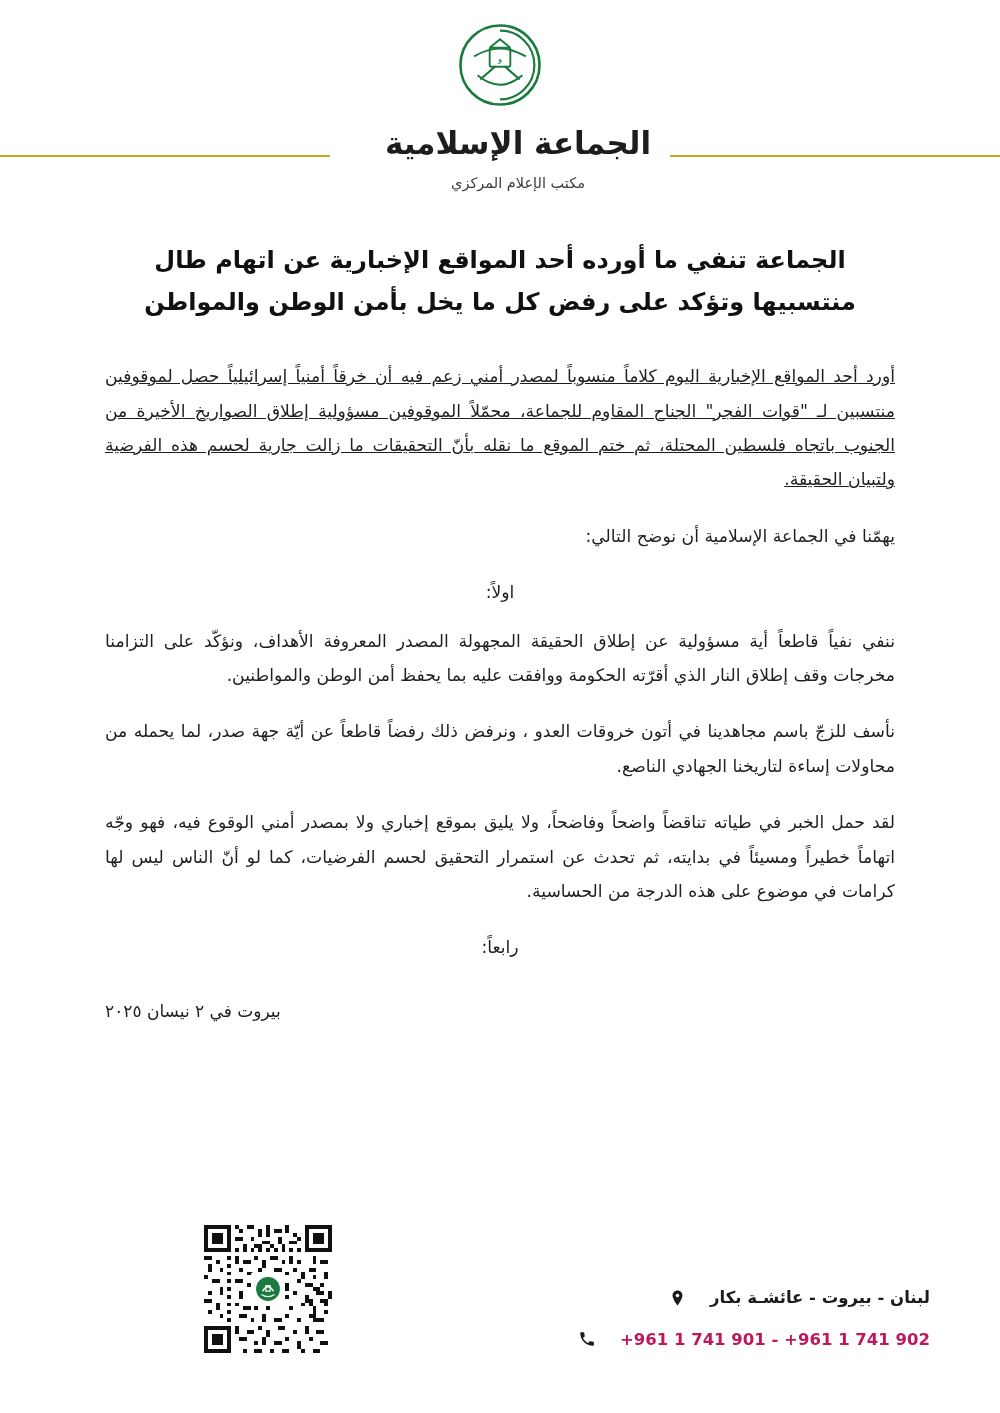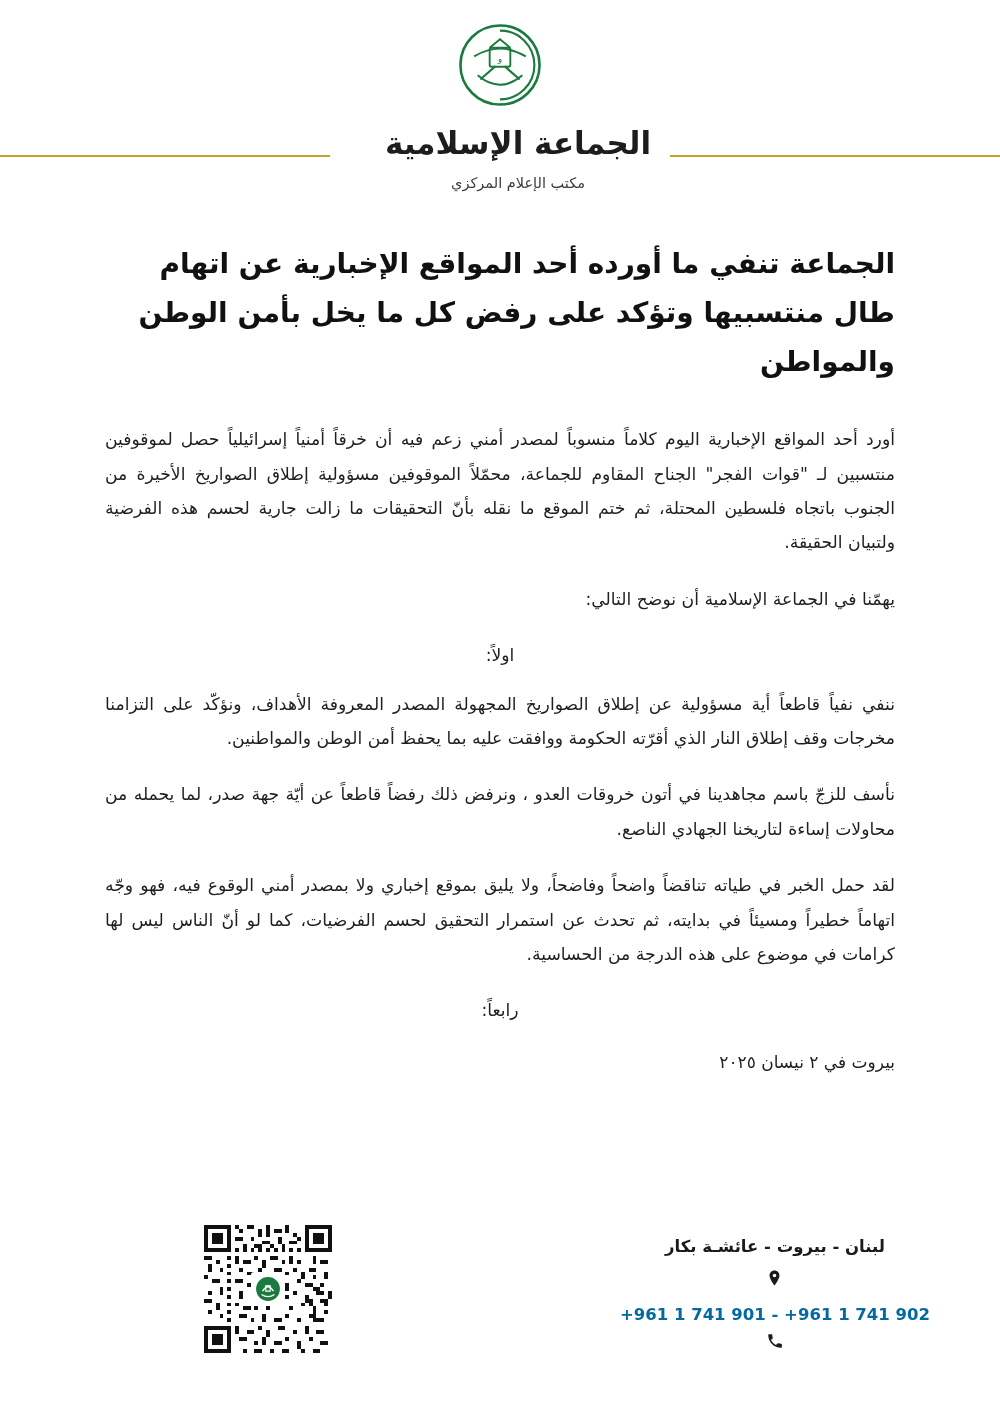--- a/index.html
+++ b/index.html
@@ -76,53 +76,55 @@
     height: 2px;
     background: #c9a227;
   }
   .rule.left { width: 330px; }
   .rule.right { width: 330px; }
 
   
   .headline {
     margin: 48px auto 0 auto;
     width: 790px;
-    font-size: 28px;
+    text-align: center;
+    font-size: 24px;
     font-weight: bold;
     line-height: 1.75;
     color: #111111;
   }
 
   
   .body-wrap {
     width: 790px;
     margin: 30px auto 0 auto;
   }
   p.para {
     font-size: 17.2px;
     line-height: 2.0;
     text-align: justify;
     text-align-last: right;
     margin: 0 0 22px 0;
     color: #1f1f1f;
   }
   p.lead {
     margin-top: 36px;
+    text-decoration: underline;
   }
   p.ordinal {
     font-size: 17.2px;
     line-height: 2.0;
     margin: 0 0 14px 0;
     text-align: center;
     color: #1f1f1f;
   }
   p.date {
-    margin-top: 24px;
+    margin-top: 36px;
     font-size: 17px;
-    text-align: right;
+    text-align: left;
     color: #1f1f1f;
   }
 
   
   .footer {
     position: absolute;
     bottom: 0;
     left: 0;
     width: 1000px;
     height: 240px;
@@ -130,24 +132,24 @@
 
   .contact {
     position: absolute;
     right: 70px;
     bottom: 46px;
     text-align: right;
     direction: rtl;
   }
   .contact-row {
     display: flex;
-    flex-direction: column;
+    flex-direction: row;
     align-items: center;
-    justify-content: flex-end;
-    gap: 7px;
+    justify-content: flex-start;
+    gap: 23px;
     margin-bottom: 16px;
   }
   .contact-text {
     font-size: 16.5px;
     font-weight: bold;
     color: #1b1b1b;
     line-height: 1.6;
     text-align: right;
   }
   .contact-text .l2 { display: block; }
@@ -155,21 +157,21 @@
     width: 20px;
     height: 24px;
     flex: 0 0 20px;
     display: flex;
     align-items: center;
     justify-content: center;
   }
   .phone-num {
     font-size: 16.5px;
     font-weight: bold;
-    color: #0369a1;
+    color: #be185d;
     direction: ltr;
     unicode-bidi: embed;
   }
 
   
   .qr-wrap {
     position: absolute;
     left: 204px;
     bottom: 60px;
     width: 128px;
@@ -224,21 +226,21 @@
     <div class="rule right"></div>
   </div>
 
   <div class="headline">الجماعة تنفي ما أورده أحد المواقع الإخبارية عن اتهام طال منتسبيها وتؤكد على رفض كل ما يخل بأمن الوطن والمواطن</div>
 
   <div class="body-wrap">
     <p class="para lead">أورد أحد المواقع الإخبارية اليوم كلاماً منسوباً لمصدر أمني زعم فيه أن خرقاً أمنياً إسرائيلياً حصل لموقوفين منتسبين لـ "قوات الفجر" الجناح المقاوم للجماعة، محمّلاً الموقوفين مسؤولية إطلاق الصواريخ الأخيرة من الجنوب باتجاه فلسطين المحتلة، ثم ختم الموقع ما نقله بأنّ التحقيقات ما زالت جارية لحسم هذه الفرضية ولتبيان الحقيقة.</p>
     <p class="para">يهمّنا في الجماعة الإسلامية أن نوضح التالي:</p>
 
     <p class="ordinal">اولاً:</p>
-    <p class="para">ننفي نفياً قاطعاً أية مسؤولية عن إطلاق الصواريخ المجهولة المصدر المعروفة الأهداف، ونؤكّد على التزامنا مخرجات وقف إطلاق النار الذي أقرّته الحكومة ووافقت عليه بما يحفظ أمن الوطن والمواطنين.</p>
+    <p class="para">ننفي نفياً قاطعاً أية مسؤولية عن إطلاق الحقيقة المجهولة المصدر المعروفة الأهداف، ونؤكّد على التزامنا مخرجات وقف إطلاق النار الذي أقرّته الحكومة ووافقت عليه بما يحفظ أمن الوطن والمواطنين.</p>
 
     <p class="para">نأسف للزجّ باسم مجاهدينا في أتون خروقات العدو ، ونرفض ذلك رفضاً قاطعاً عن أيّة جهة صدر، لما يحمله من محاولات إساءة لتاريخنا الجهادي الناصع.</p>
 
     <p class="para">لقد حمل الخبر في طياته تناقضاً واضحاً وفاضحاً، ولا يليق بموقع إخباري ولا بمصدر أمني الوقوع فيه، فهو وجّه اتهاماً خطيراً ومسيئاً في بدايته، ثم تحدث عن استمرار التحقيق لحسم الفرضيات، كما لو أنّ الناس ليس لها كرامات في موضوع على هذه الدرجة من الحساسية.</p>
 
     <p class="ordinal">رابعاً:</p>
 
     <p class="date">بيروت في ٢ نيسان ٢٠٢٥</p>
   </div>
 

